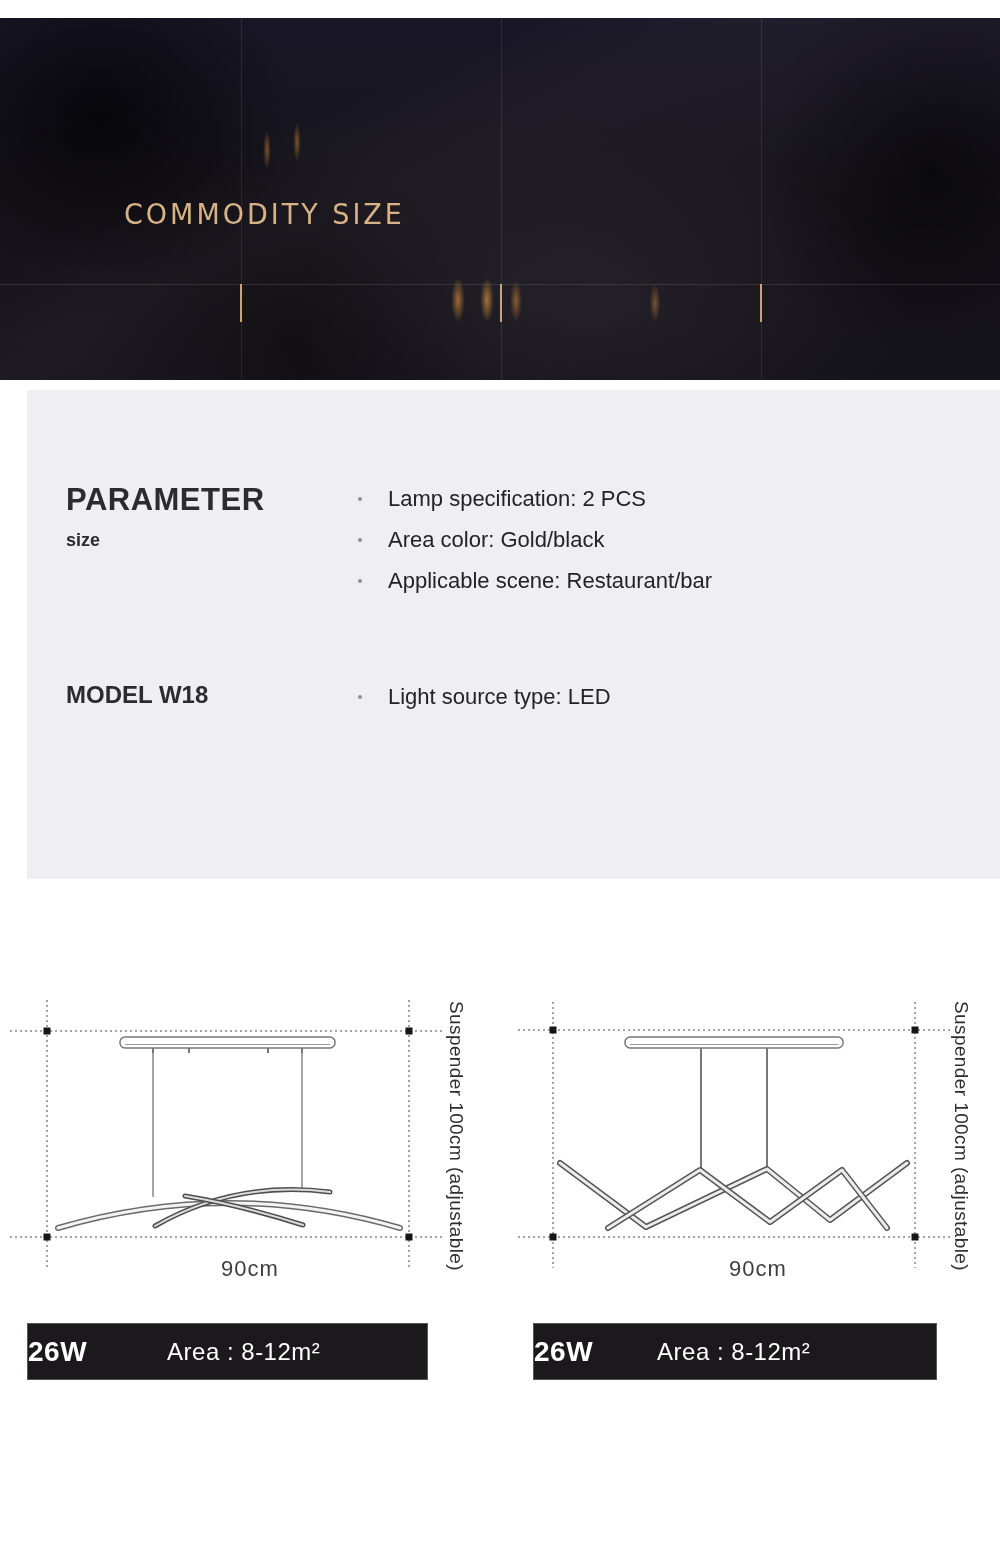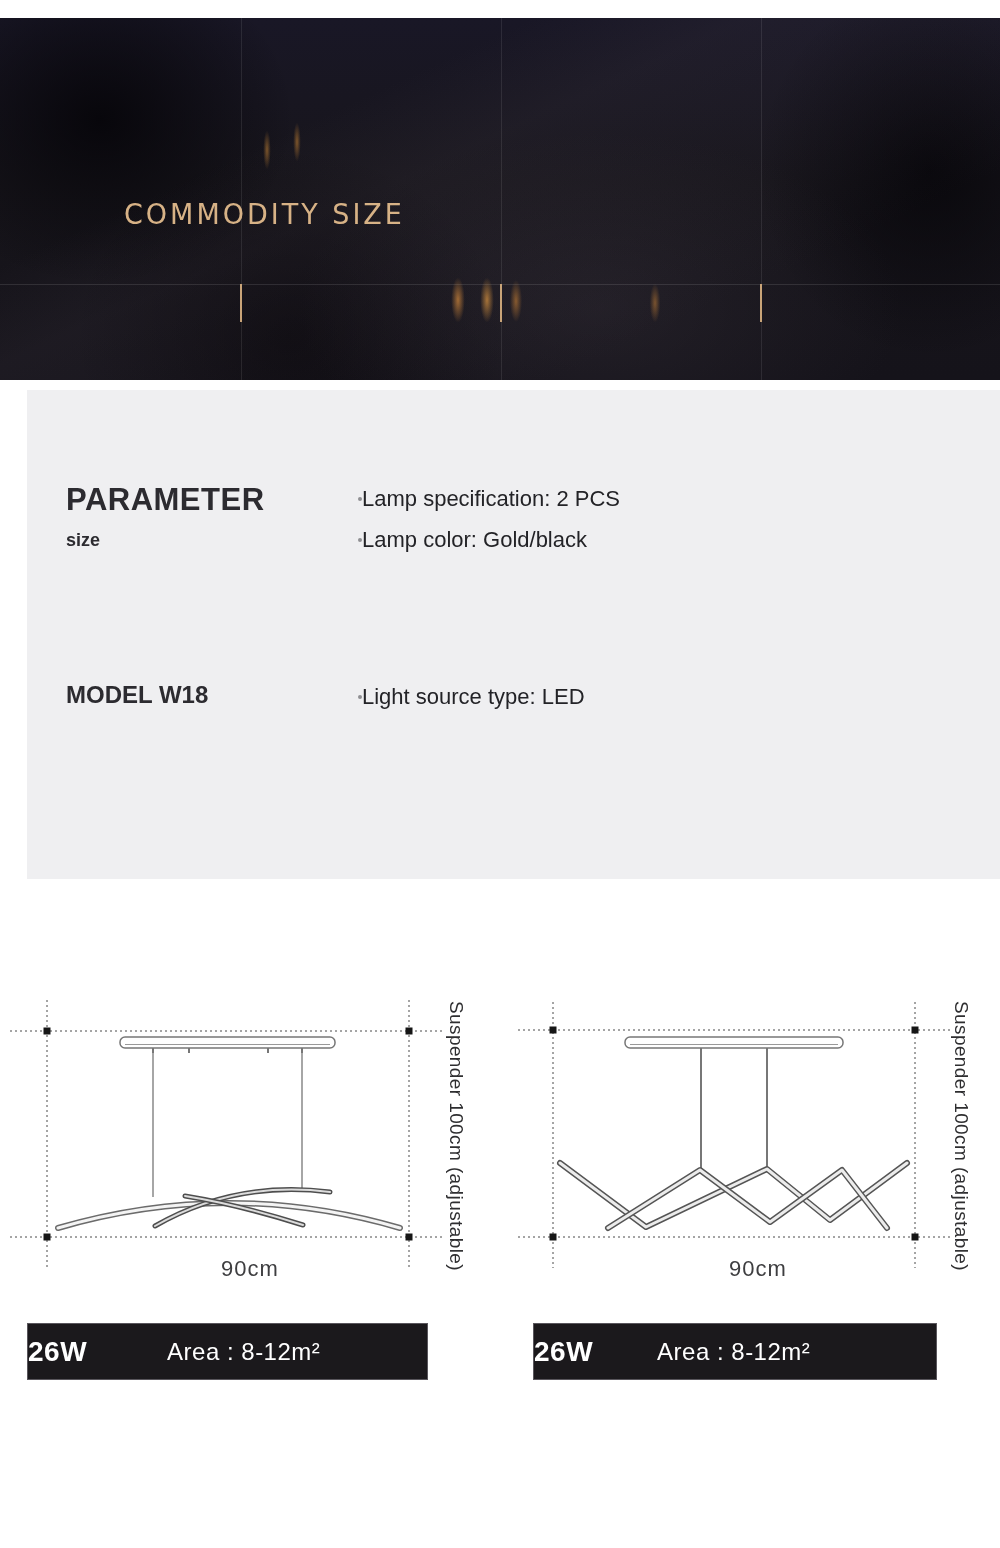--- a/index.html
+++ b/index.html
@@ -34,21 +34,21 @@
   }
   .grid-v{position:absolute;top:0;bottom:0;width:1px;background:rgba(255,255,255,.09);}
   .grid-h{position:absolute;left:0;right:0;height:1px;top:266px;background:rgba(255,255,255,.11);}
   .gold-tick{position:absolute;top:266px;width:2px;height:38px;background:#c9a478;}
 
   
   .panel{position:absolute;left:27px;top:390px;width:946px;height:489px;background:#efeff1;padding-left:32px;}
   .panel-heading{position:absolute;left:39px;top:92px;font-size:31px;font-weight:700;color:#2c2b30;letter-spacing:.5px;}
   .panel-sub{position:absolute;left:39px;top:140px;font-size:18px;font-weight:700;color:#2c2b30;}
   .panel-model{position:absolute;left:39px;top:291px;font-size:24px;font-weight:700;color:#2c2b30;}
-  .spec-row{position:absolute;left:331px;display:flex;align-items:center;height:26px;}
+  .spec-row{position:absolute;left:331px;display:flex;align-items:center;gap:26px;height:26px;}
   .spec-dot{width:4px;height:4px;border-radius:50%;background:#8f8f93;flex:0 0 auto;}
   .spec-text{font-size:22px;color:#232327;white-space:nowrap;}
 
   
   .diagram-svg{position:absolute;left:0;top:980px;width:1000px;height:330px;}
   .dim-label{
     position:absolute;width:140px;text-align:center;top:1256px;
     font-size:22px;color:#3e3e40;letter-spacing:1px;
   }
   .suspender{
@@ -90,21 +90,25 @@
     <div class="panel-heading">PARAMETER</div>
     <div class="panel-sub">size</div>
     <div class="panel-model">MODEL W18</div>
 
     <div class="spec-row" style="top:96px">
       <span class="spec-dot"></span>
       <span class="spec-text">Lamp specification: 2 PCS</span>
     </div>
     <div class="spec-row" style="top:137px">
       <span class="spec-dot"></span>
-      <span class="spec-text">Lamp color: Gold/black</span>
+      <span class="spec-text">Area color: Gold/black</span>
+    </div>
+    <div class="spec-row" style="top:178px">
+      <span class="spec-dot"></span>
+      <span class="spec-text">Applicable scene: Restaurant/bar</span>
     </div>
     <div class="spec-row" style="top:294px">
       <span class="spec-dot"></span>
       <span class="spec-text">Light source type: LED</span>
     </div>
   </div>
 
   <svg class="diagram-svg" viewBox="0 0 1000 330">
 
     <g>

